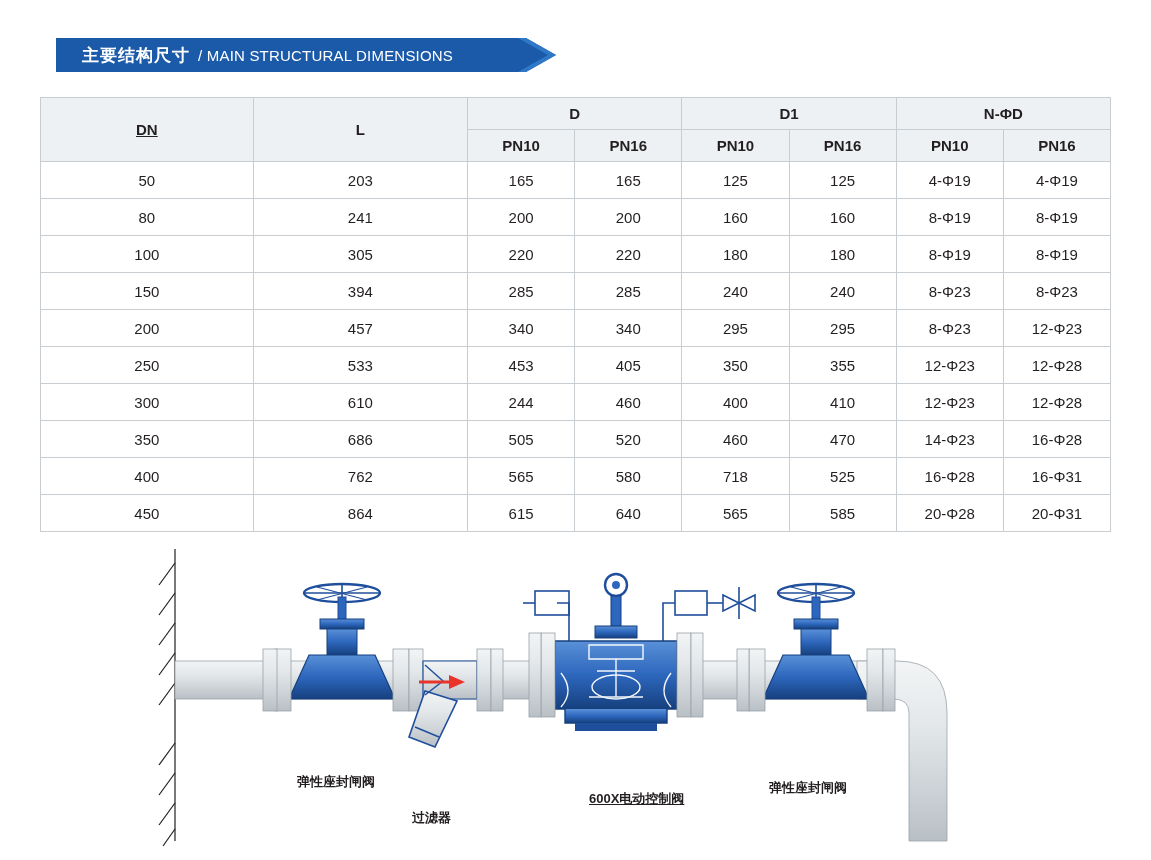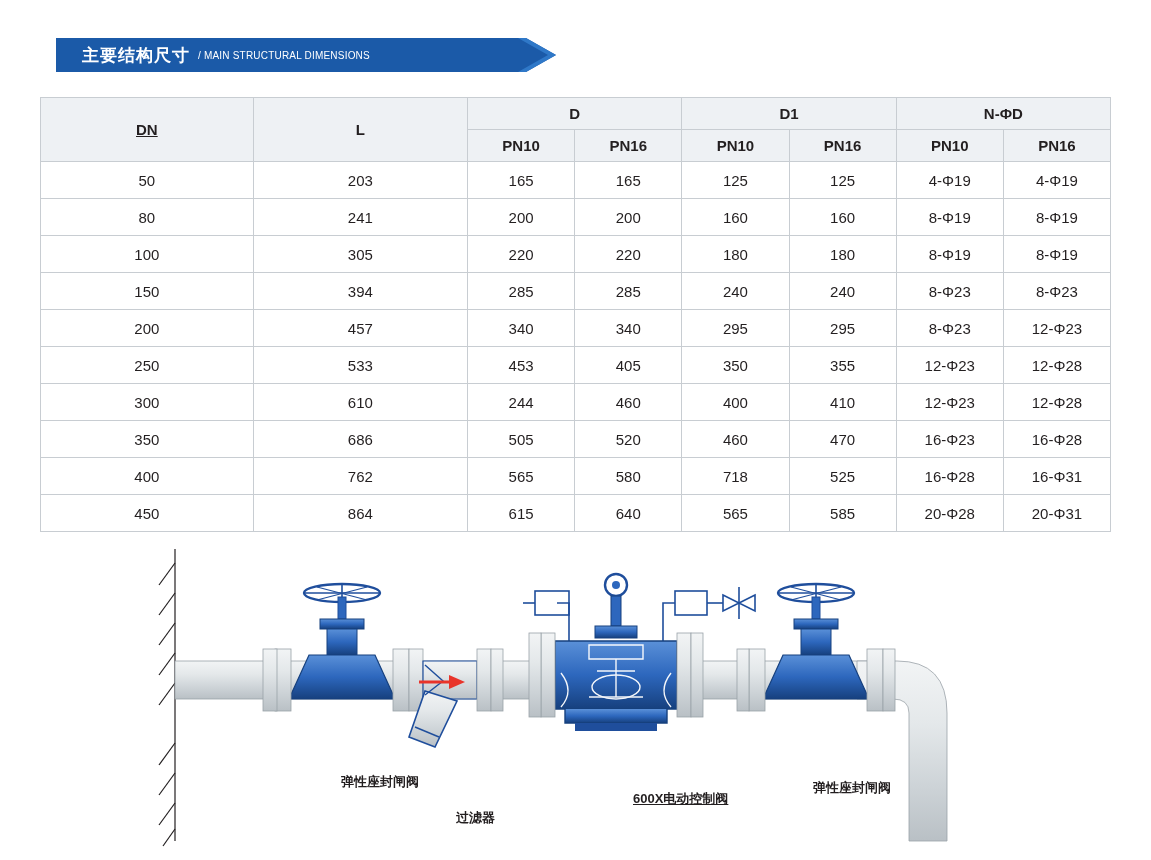--- a/index.html
+++ b/index.html
@@ -38,21 +38,21 @@
     align-items: center;
     white-space: nowrap;
   }
   .banner-cn {
     font-size: 17px;
     font-weight: bold;
     color: #ffffff;
     letter-spacing: 1px;
   }
   .banner-en {
-    font-size: 10px;
+    font-size: 15px;
     color: #ffffff;
     margin-left: 8px;
     letter-spacing: 0.2px;
   }
 
   
   table.dim-table {
     position: absolute;
     left: 40px;
     top: 97px;
@@ -93,21 +93,20 @@
   }
   .figure svg {
     display: block;
   }
   .fig-label {
     position: absolute;
     font-size: 13px;
     font-weight: bold;
     color: #231f20;
     white-space: nowrap;
-    margin-left: 44px;
   }
   .lbl-gate1 { left: 140px; top: 232px; }
   .lbl-filter { left: 255px; top: 268px; }
   .lbl-control { left: 432px; top: 249px; text-decoration: underline; }
   .lbl-gate2 { left: 612px; top: 238px; }
 </style>
 </head>
 <body>
 
 <div class="banner">
@@ -210,21 +209,21 @@
       <td>12-Φ23</td>
       <td>12-Φ28</td>
     </tr>
     <tr>
       <td>350</td>
       <td>686</td>
       <td>505</td>
       <td>520</td>
       <td>460</td>
       <td>470</td>
-      <td>16-Φ23</td>
+      <td>14-Φ23</td>
       <td>16-Φ28</td>
     </tr>
     <tr>
       <td>400</td>
       <td>762</td>
       <td>565</td>
       <td>580</td>
       <td>718</td>
       <td>525</td>
       <td>16-Φ28</td>

